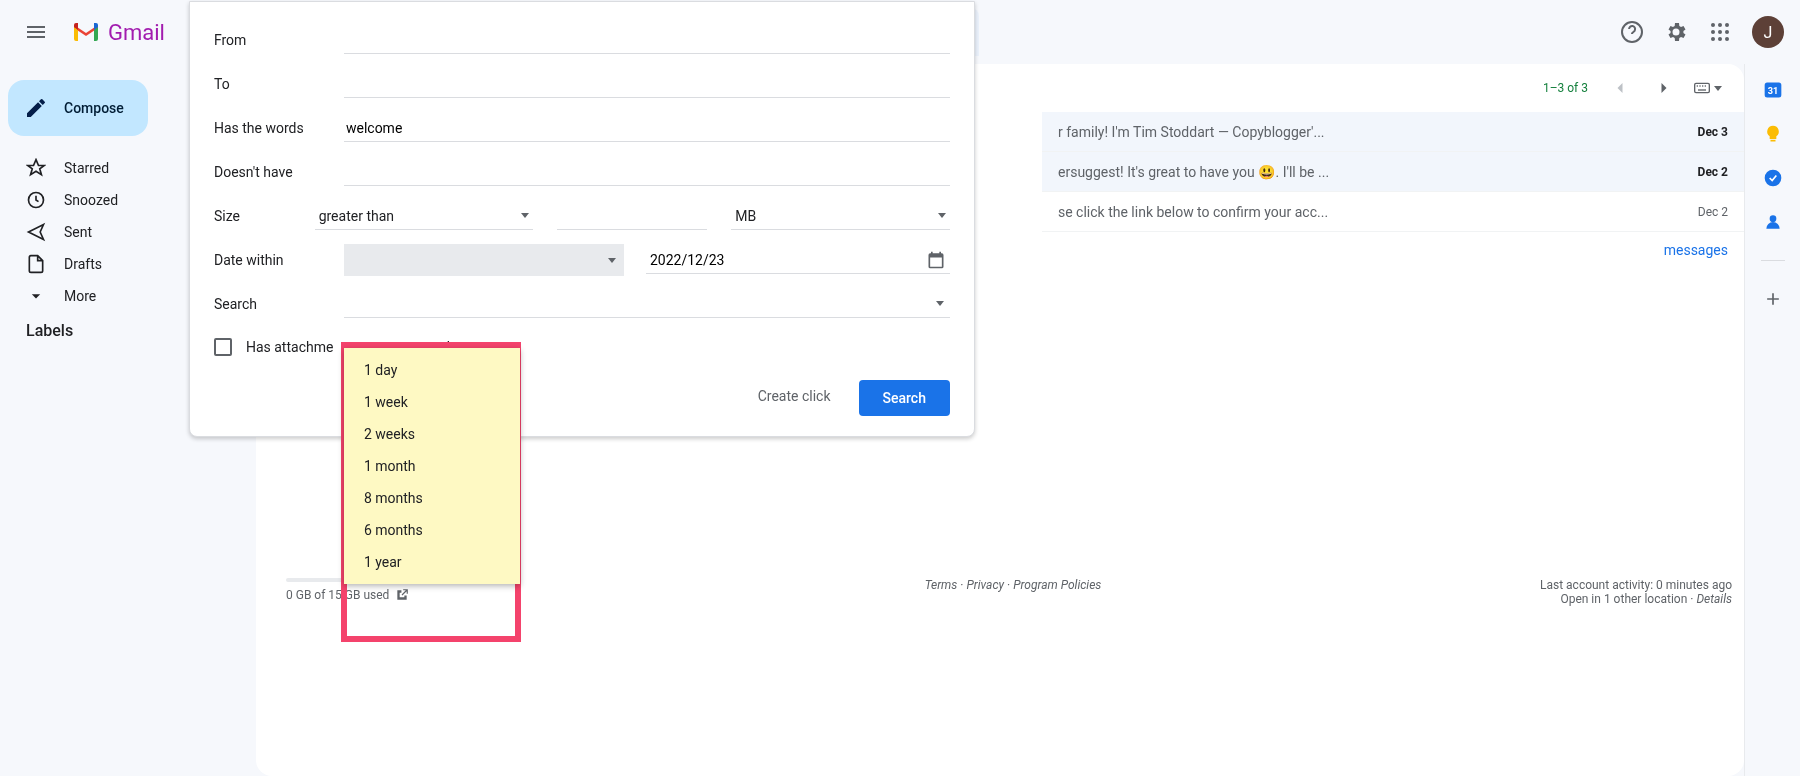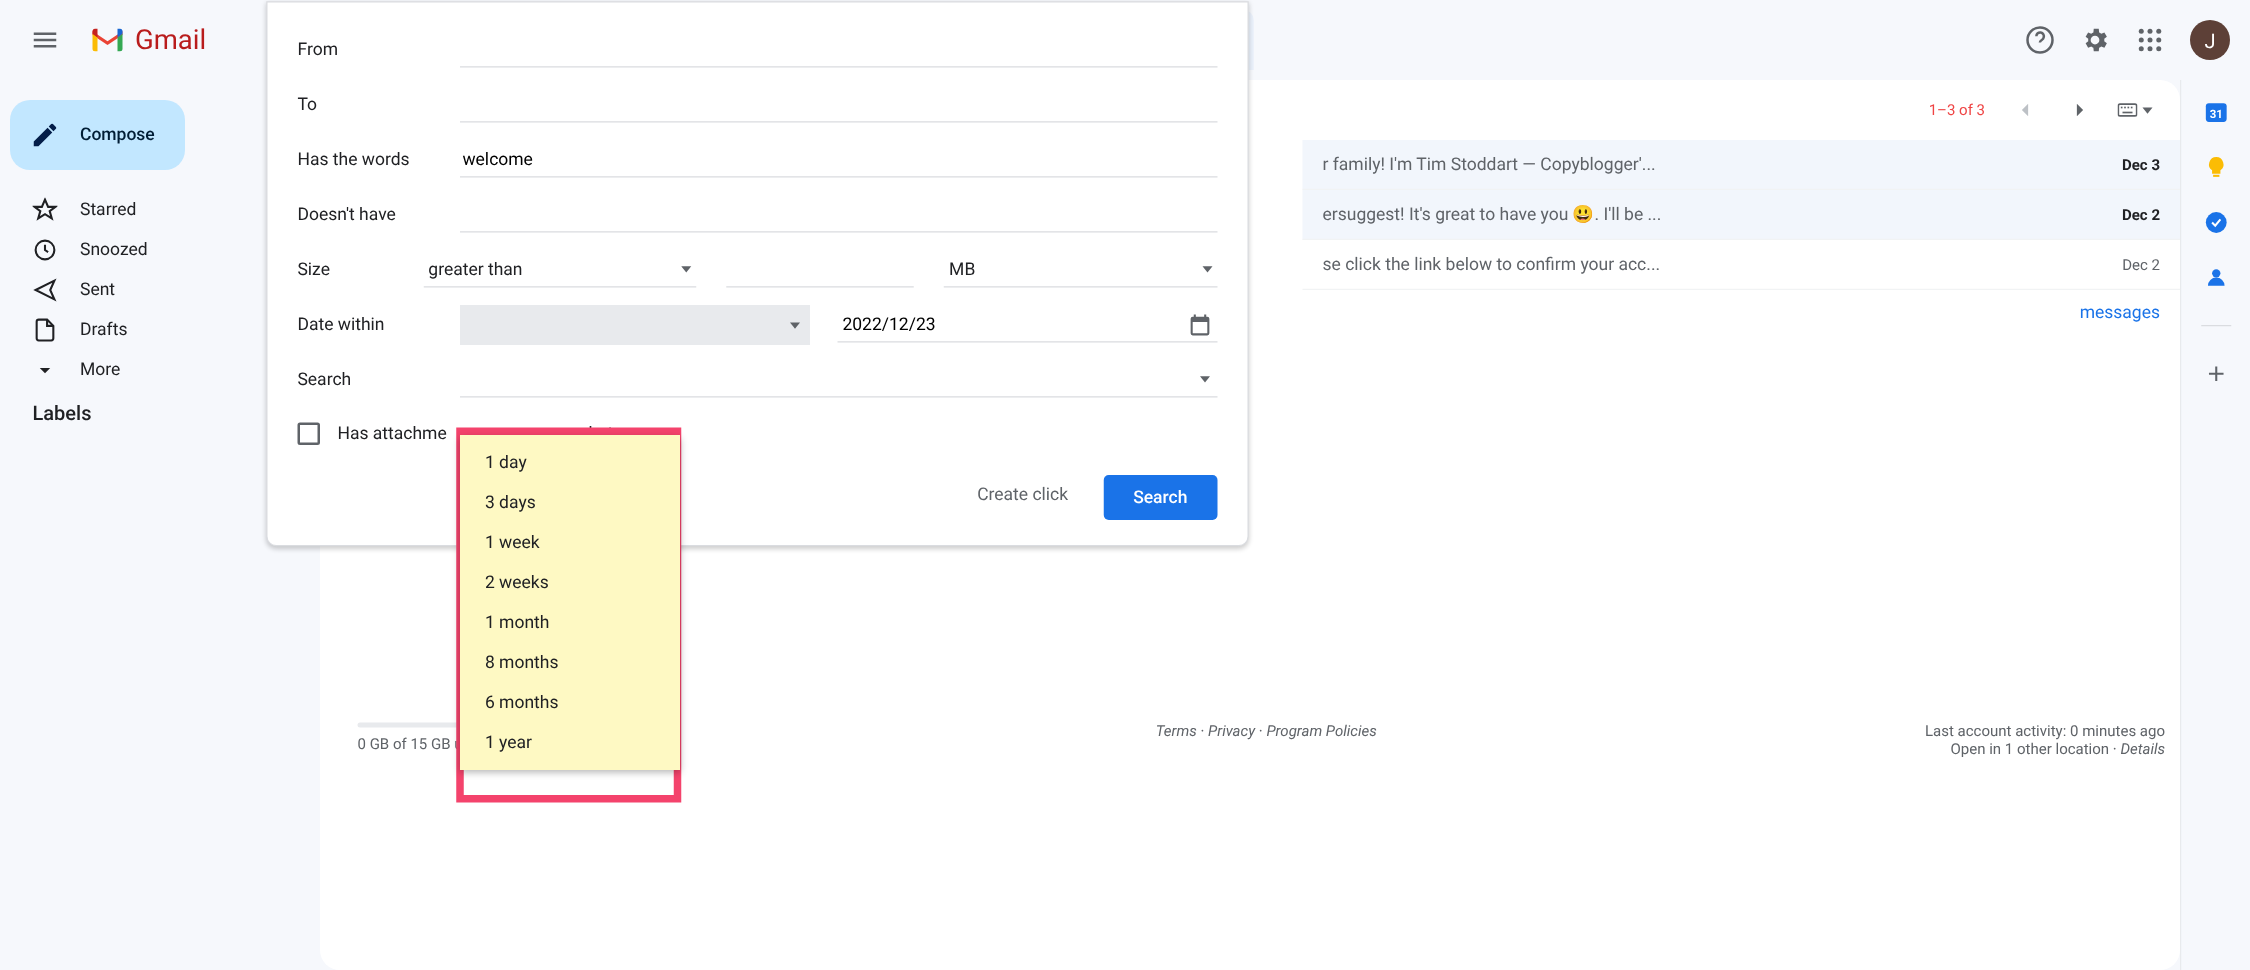--- a/index.html
+++ b/index.html
@@ -1,22 +1,22 @@
 <!DOCTYPE html>
 <html><head>
 <meta charset="utf-8">
 <style>
 * { margin:0; padding:0; box-sizing:border-box; font-family:"Google Sans",Roboto,Arial,sans-serif; }
 body { background:#f6f8fc; color:#202124; font-size:14px; overflow:hidden; }
 
 .header { height:64px; display:flex; align-items:center; padding:0 16px; gap:8px; }
 .icon-btn { width:40px; height:40px; border-radius:50%; display:flex; align-items:center; justify-content:center; cursor:pointer; color:#5f6368; }
 .logo-wrap { display:flex; align-items:center; gap:8px; padding-left:8px; }
-.logo-text { font-size:22px; color:#b91c1c; font-weight:400; }
-.search-wrap { flex:1; max-width:790px; margin-left:40px; position:relative; }
+.logo-text { font-size:22px; color:#a21caf; font-weight:400; }
+.search-wrap { flex:1; max-width:790px; margin-left:16px; position:relative; }
 .search-bar { height:48px; background:#eaf1fb; border-radius:8px 8px 0 0; display:flex; align-items:center; padding:0 8px; }
 .search-input { flex:1; border:none; background:transparent; font-size:16px; padding:0 8px; outline:none; color:#202124; }
 .header-right { display:flex; align-items:center; gap:4px; margin-left:auto; }
 .avatar { width:32px; height:32px; border-radius:50%; background:#5d4037; color:#fff; display:flex; align-items:center; justify-content:center; font-size:16px; margin-left:8px; }
 
 .body-wrap { display:flex; height:calc(100vh - 64px); }
 .sidebar { width:256px; padding:8px 0; }
 .compose-btn { margin:8px 0 16px 8px; height:56px; border-radius:16px; background:#c2e7ff; display:inline-flex; align-items:center; gap:16px; padding:0 24px 0 16px; cursor:pointer; font-size:14px; color:#001d35; font-weight:500; box-shadow:none; }
 .nav-item { height:32px; border-radius:0 16px 16px 0; margin-right:16px; padding:0 12px 0 26px; display:flex; align-items:center; gap:18px; cursor:pointer; color:#202124; font-size:14px; }
 .labels-head { padding:8px 18px 8px 26px; display:flex; align-items:center; justify-content:space-between; color:#202124; font-weight:500; font-size:16px; }
@@ -41,21 +41,21 @@
 .cb-item { display:flex; align-items:center; gap:14px; }
 .adv-actions { display:flex; justify-content:flex-end; gap:12px; margin-top:24px; }
 .link-btn { color:#5f6368; padding:8px 16px; cursor:pointer; font-size:14px; }
 .primary-btn { background:#1a73e8; color:#fff; border-radius:4px; padding:10px 24px; cursor:pointer; font-size:14px; font-weight:500; }
 
 .dd-menu { position:absolute; top:340px; left:155px; width:176px; background:#fef9c3; box-shadow:0 2px 6px rgba(0,0,0,.3); z-index:40; padding:6px 0; }
 .dd-highlight-box { position:absolute; top:334px; left:152px; width:180px; height:300px; border:6px solid #f4436c; z-index:35; pointer-events:none; }
 .dd-item { padding:8px 20px; font-size:14px; cursor:pointer; }
 
 .mail-area { padding-left:786px; }
-.mail-toolbar { height:48px; display:flex; align-items:center; justify-content:flex-end; gap:4px; padding:0 16px; color:#ef4444; font-size:12px; }
+.mail-toolbar { height:48px; display:flex; align-items:center; justify-content:flex-end; gap:4px; padding:0 16px; color:#15803d; font-size:12px; }
 .page-count { margin-right:8px; }
 .kbd-btn { display:flex; align-items:center; gap:4px; padding:0 6px; }
 .mail-row { height:40px; border-bottom:1px solid #f1f3f4; display:flex; align-items:center; padding:0 16px; font-size:14px; color:#5f6368; }
 .mail-row.unread { background:#f2f6fc; }
 .mail-snippet { flex:1; white-space:nowrap; overflow:hidden; text-overflow:ellipsis; }
 .mail-date { width:60px; text-align:right; font-size:12px; }
 .mail-row.unread .mail-date { font-weight:700; color:#202124;}
 .messages-link { color:#1a73e8; padding:10px 16px; text-align:right; }
 
 .footer { position:absolute; bottom:170px; left:286px; right:68px; display:flex; align-items:flex-start; font-size:12px; color:#5f6368; }
@@ -166,21 +166,20 @@
       </div>
       <div class="adv-actions">
         <div class="link-btn">Create click</div>
         <div class="primary-btn">Search</div>
       </div>
     </div>
 
     <div class="dd-highlight-box"></div>
     <div class="dd-menu">
       <div class="dd-item">1 day</div>
-      <div class="dd-item">3 days</div>
       <div class="dd-item">1 week</div>
       <div class="dd-item">2 weeks</div>
       <div class="dd-item">1 month</div>
       <div class="dd-item">8 months</div>
       <div class="dd-item">6 months</div>
       <div class="dd-item">1 year</div>
     </div>
   </div>
 
   <div class="header-right">

